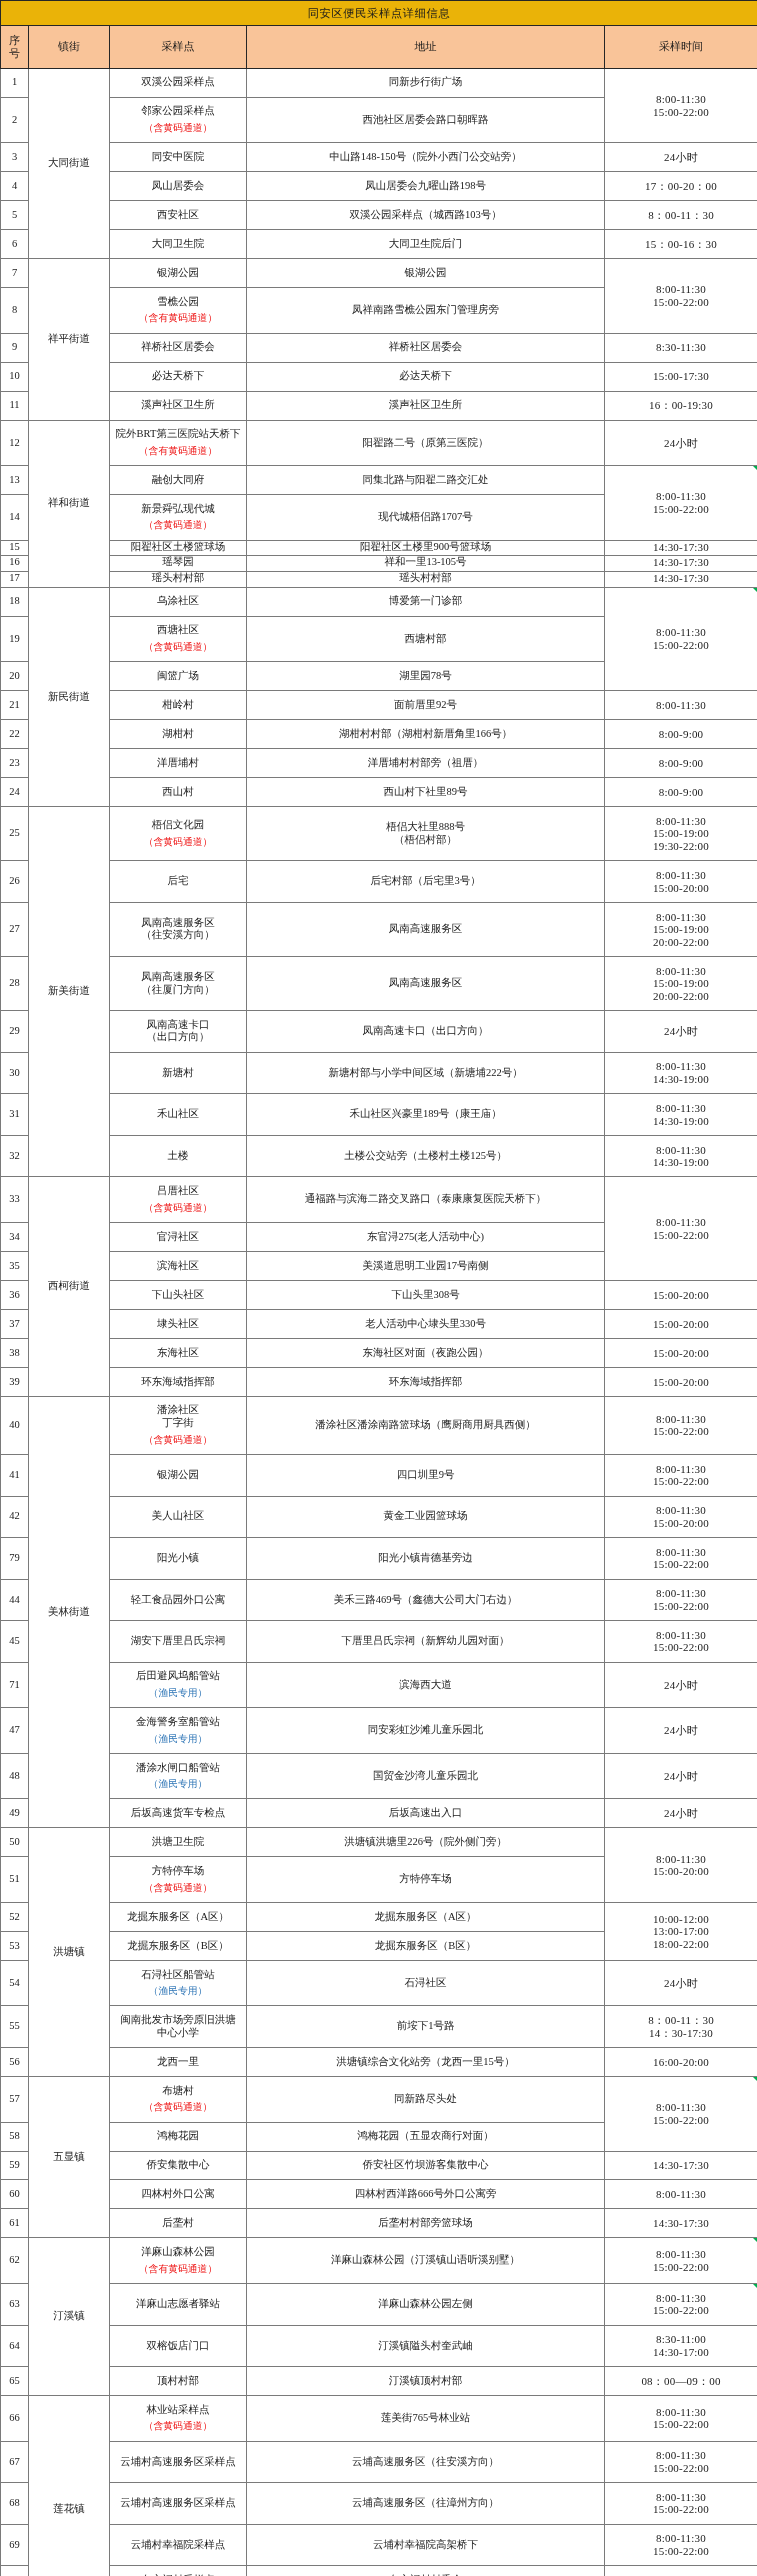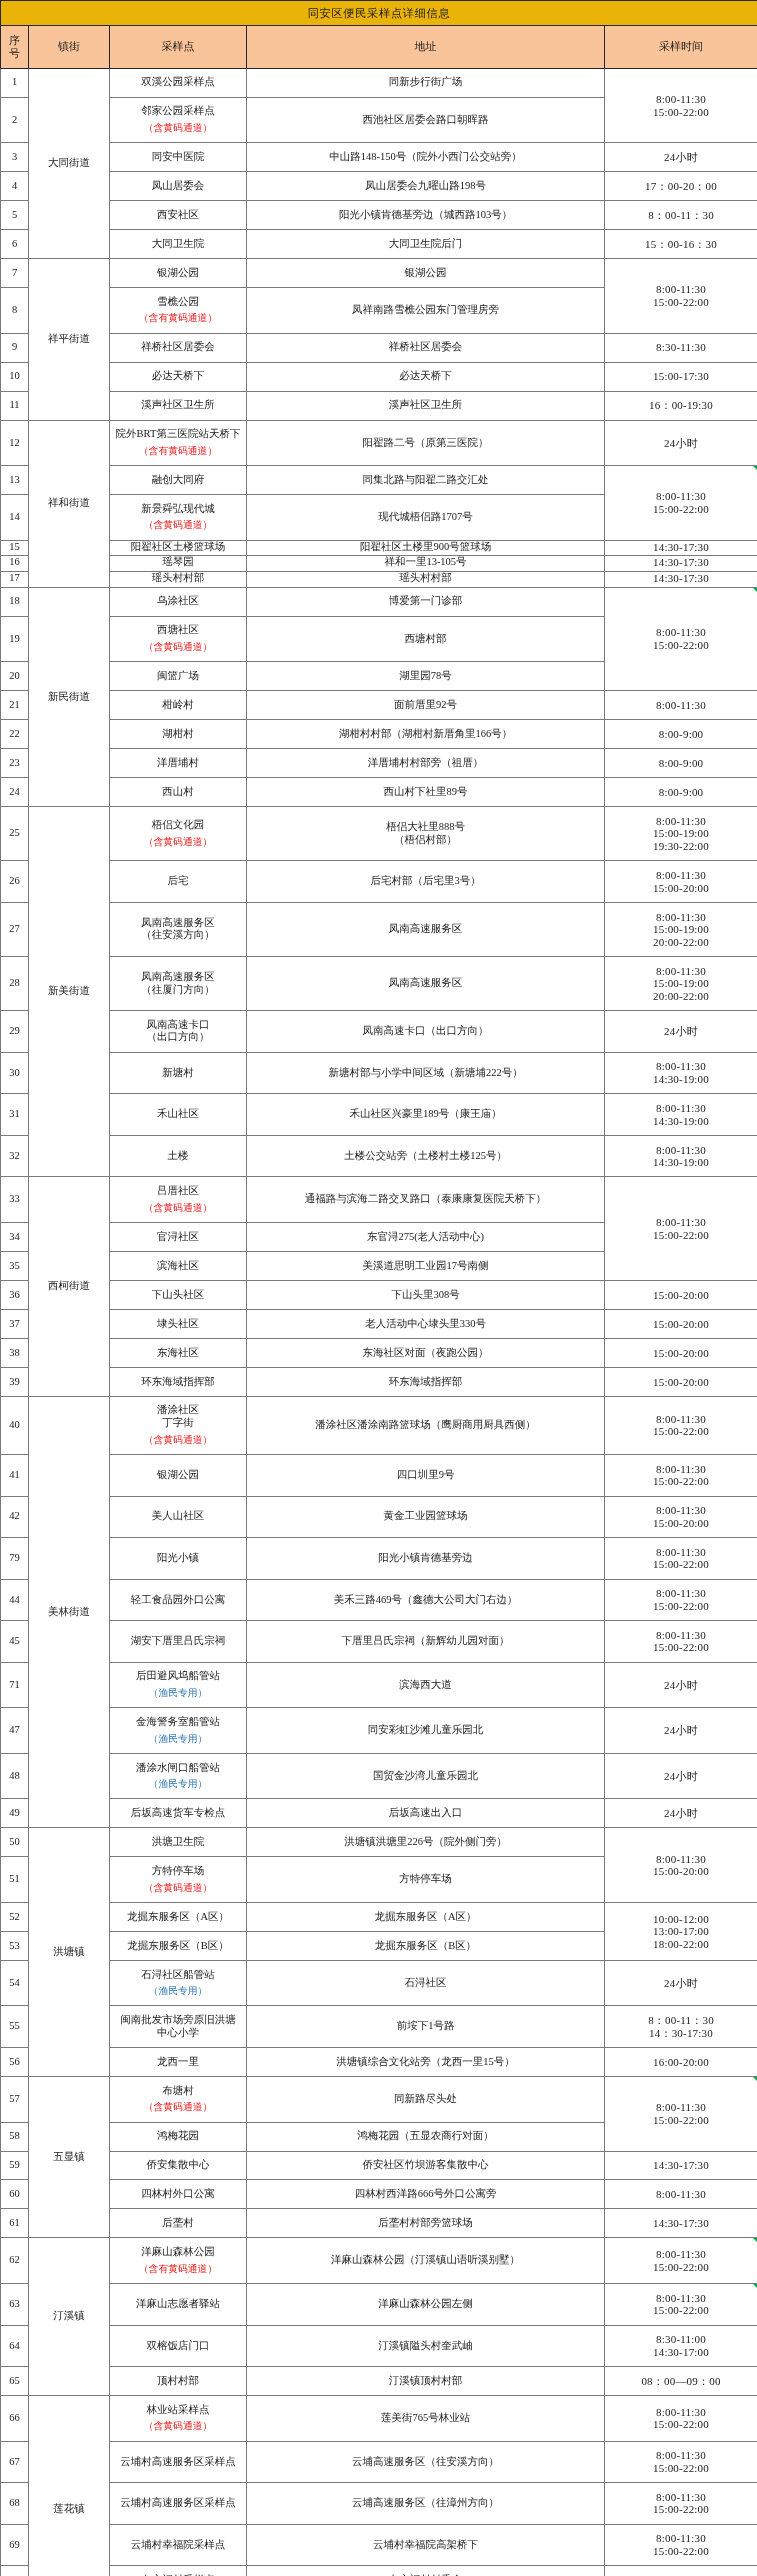--- a/index.html
+++ b/index.html
@@ -77,21 +77,21 @@
         </tr>
         <tr>
           <td class="cell-num">4</td>
           <td class="cell-site"><span class="multiline">凤山居委会</span></td>
           <td class="cell-addr multiline">凤山居委会九曜山路198号</td>
           <td class="cell-time multiline" rowspan="1">17：00-20：00</td>
         </tr>
         <tr>
           <td class="cell-num">5</td>
           <td class="cell-site"><span class="multiline">西安社区</span></td>
-          <td class="cell-addr multiline">阳光小镇肯德基旁边（城西路103号）</td>
+          <td class="cell-addr multiline">双溪公园采样点（城西路103号）</td>
           <td class="cell-time multiline" rowspan="1">8：00-11：30</td>
         </tr>
         <tr>
           <td class="cell-num">6</td>
           <td class="cell-site"><span class="multiline">大同卫生院</span></td>
           <td class="cell-addr multiline">大同卫生院后门</td>
           <td class="cell-time multiline" rowspan="1">15：00-16：30</td>
         </tr>
         <tr class="group-start">
           <td class="cell-num">7</td>

